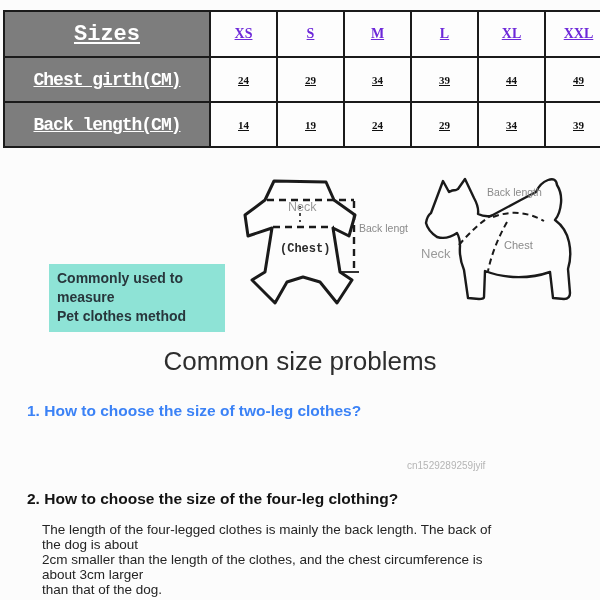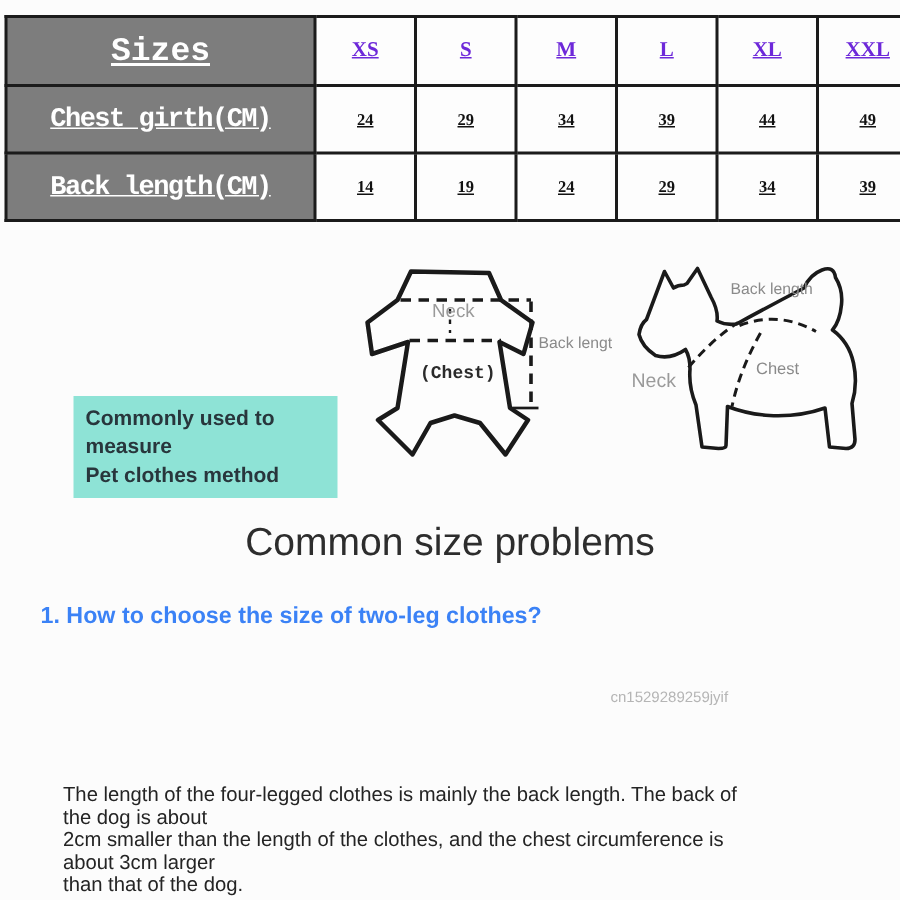--- a/index.html
+++ b/index.html
@@ -105,17 +105,18 @@
     <text x="8" y="93" font-size="13" fill="#9a9a9a">Neck</text>
     <text x="91" y="84" font-size="11" fill="#8a8a8a">Chest</text>
   </svg>
 
   <div class="faq-title">Common size problems</div>
 
   <div class="q1">1. How to choose the size of two-leg clothes?</div>
 
   <div class="watermark">cn1529289259jyif</div>
 
+  <div class="q2">2. How to choose the size of the four-leg clothing?</div>
   <div class="a2">The length of the four-legged clothes is mainly the back length. The back of the dog is about
 2cm smaller than the length of the clothes, and the chest circumference is about 3cm larger
 than that of the dog.</div>
 
 </div>
 
 </body></html>

